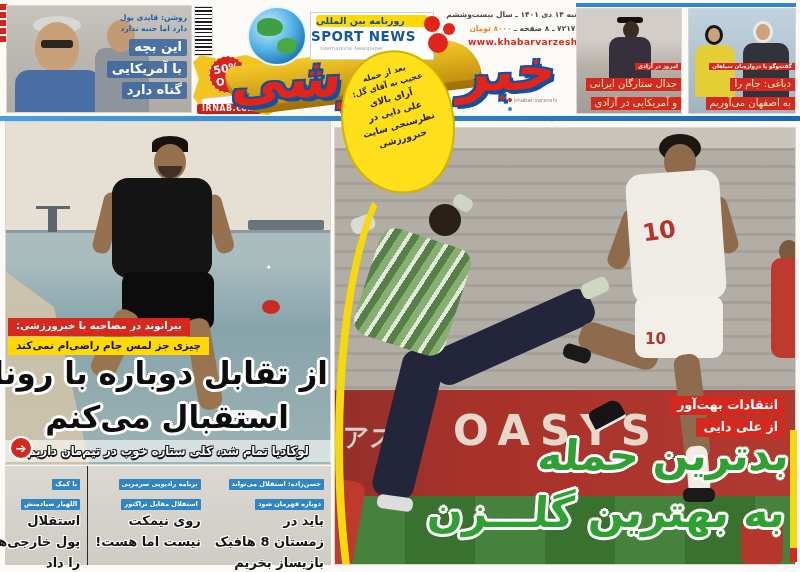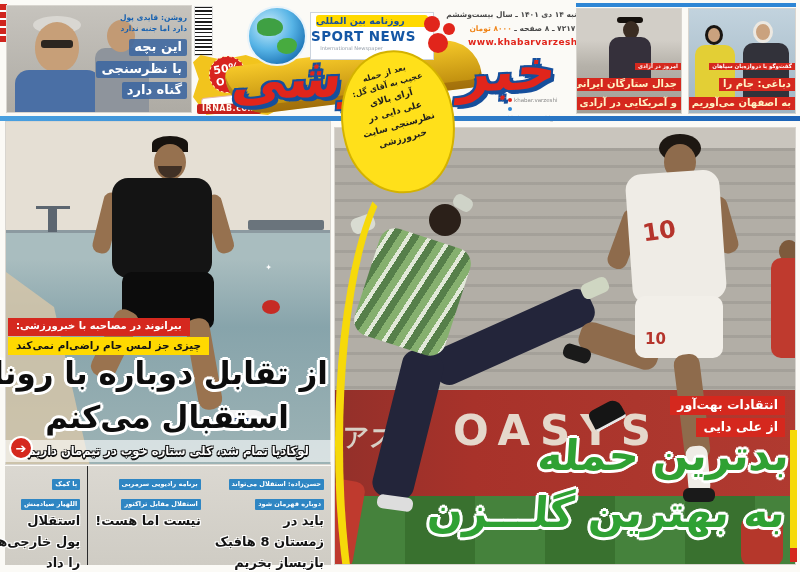--- a/index.html
+++ b/index.html
@@ -49,21 +49,21 @@
   .soc-dot{display:inline-block;width:4px;height:4px;border-radius:50%;margin-right:2px;}
 
   
   .tp-bluebar{left:576px;top:3px;width:220px;height:4px;background:#2e86d5;}
   .tpbox{top:8px;width:106px;height:106px;overflow:hidden;border:1px solid #d8d5cf;}
   .tp1{left:576px;background:linear-gradient(180deg,#d2cec7 0 30%,#b5b1a9 55%,#a19d95);}
   .tp2{left:688px;width:108px;background:linear-gradient(180deg,#c2d3de,#9fb4c2);}
   .tp-cap{left:0;bottom:3px;width:100%;text-align:right;padding-left:2px;}
   .tp-kicker{display:inline-block;background:#d5281e;color:#fff;font-size:5.5px;font-weight:bold;padding:0 3px 1px 3px;margin-bottom:1px;white-space:nowrap;}
   .tp-line{display:block;}
-  .tp-line span{display:inline-block;background:#d5281e;color:#fff3c4;font-size:10px;font-weight:700;padding:0 4px 2px 4px;margin-top:1px;white-space:nowrap;}
+  .tp-line span{display:inline-block;background:#d5281e;color:#fff3c4;font-size:10px;font-weight:400;padding:0 4px 2px 4px;margin-top:1px;white-space:nowrap;}
   .ath-head{left:46px;top:12px;width:16px;height:18px;border-radius:50%;background:#3a2c22;}
   .ath-torso{left:32px;top:28px;width:42px;height:48px;border-radius:10px 10px 0 0;background:#35303b;}
   .ath-band{left:40px;top:8px;width:26px;height:6px;border-radius:3px;background:#15100c;}
   .w1-head{left:16px;top:16px;width:18px;height:20px;border-radius:50%;background:#caa27e;border:3px solid #191512;}
   .w1-torso{left:6px;top:36px;width:40px;height:52px;border-radius:10px 10px 0 0;background:#e3cf35;}
   .w2-head{left:64px;top:12px;width:20px;height:22px;border-radius:50%;background:#caa27e;border:3px solid #ece8e1;}
   .w2-torso{left:54px;top:34px;width:46px;height:56px;border-radius:10px 10px 0 0;background:#32323a;}
 
   .header-strip{left:0;top:116px;width:800px;height:5px;background:linear-gradient(90deg,#49a0e0,#1c63b7);}
 
@@ -170,21 +170,21 @@
     <div class="abs m1-glasses"></div>
     <div class="abs m1-shirt"></div>
     <div class="abs m2-body"></div>
     <div class="abs m2-head"></div>
     <div class="abs tl-kicker">
       <div>روشن: قایدی پول</div>
       <div>دارد اما جنبه ندارد</div>
     </div>
     <div class="abs tl-chips">
       <span class="tl-chip">این بچه</span><br>
-      <span class="tl-chip">با نظرسنجی</span><br>
+      <span class="tl-chip">با آمریکایی</span><br>
       <span class="tl-chip">گناه دارد</span>
     </div>
   </div>
 
   <div class="abs barcode"></div>
 
   <div class="abs ad">
     <div class="abs ad-blob"></div>
     <div class="abs ad-pill"></div>
     <div class="abs ad-circle">
@@ -291,20 +291,21 @@
     <div class="brief">
       <span class="b-chip">حسن‌زاده: استقلال می‌تواند</span><br>
       <span class="b-chip">دوباره قهرمان شود</span>
       <div class="b-hl">باید در</div>
       <div class="b-hl">زمستان 8 هافبک</div>
       <div class="b-hl">بازیساز بخریم</div>
     </div>
     <div class="brief bdiv">
       <span class="b-chip">برنامه رادیویی سرمربی</span><br>
       <span class="b-chip">استقلال مقابل تراکتور</span>
+      <div class="b-hl">روی نیمکت</div>
       <div class="b-hl">نیست اما هست!</div>
     </div>
     <div class="brief bdiv">
       <span class="b-chip">با کمک</span><br>
       <span class="b-chip">اللهیار صیادمنش</span>
       <div class="b-hl">استقلال</div>
       <div class="b-hl">پول خارجی‌ها</div>
       <div class="b-hl">را داد</div>
     </div>
   </div>

